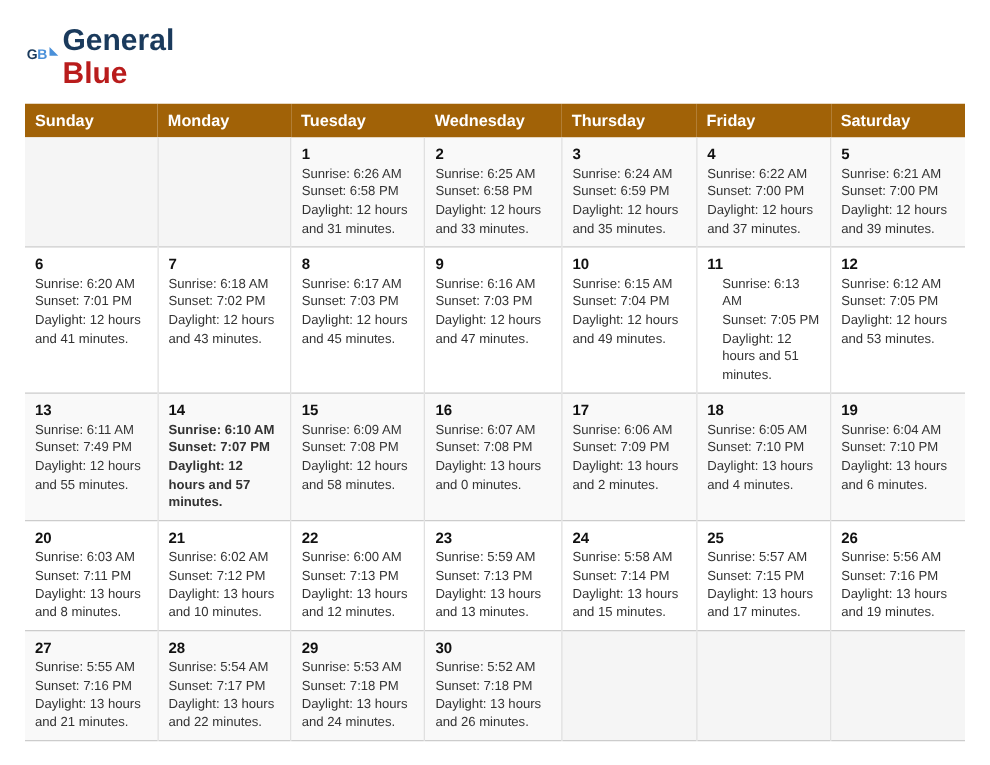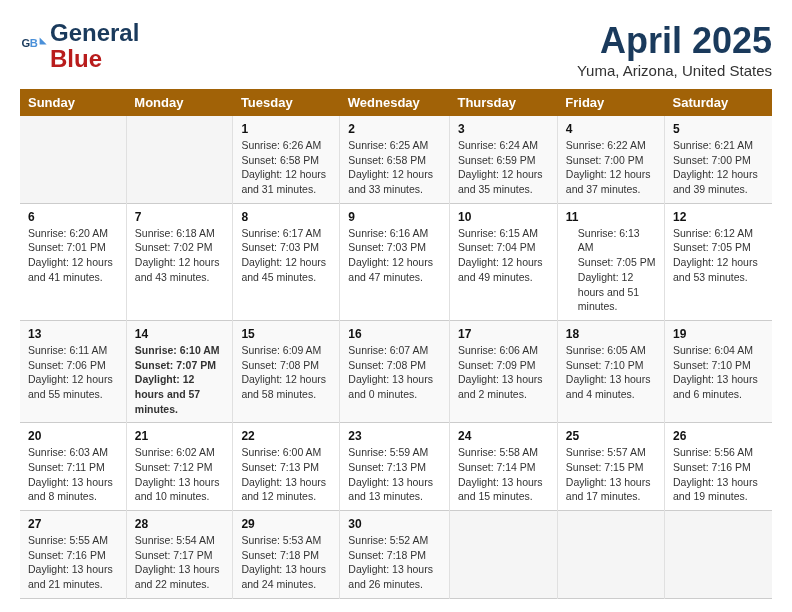--- a/index.html
+++ b/index.html
@@ -99,24 +99,20 @@
     <svg class="logo-icon" viewBox="0 0 40 40">
       <text x="2" y="22" font-size="16" font-weight="bold" fill="#1a3a5c">G</text>
       <text x="14" y="22" font-size="16" font-weight="bold" fill="#4a90d9">B</text>
       <polygon points="28,8 38,18 28,18" fill="#4a90d9"></polygon>
     </svg>
     <div class="logo-text">
       <div>General</div>
       <div style="color:#b91c1c">Blue</div>
     </div>
   </div>
-  <div class="title-block">
-    <div class="main-title">April 2025</div>
-    <div class="subtitle">Yuma, Arizona, United States</div>
-  </div>
 </div>
 
 <table>
   <thead>
     <tr>
     <th>Sunday</th>
         <th>Monday</th>
         <th>Tuesday</th>
         <th>Wednesday</th>
         <th>Thursday</th>
@@ -200,21 +196,21 @@
           <div class="day-number">12</div>
           <div class="day-info" style="white-space: pre-line;">Sunrise: 6:12 AM
 Sunset: 7:05 PM
 Daylight: 12 hours and 53 minutes.</div>
         </td>
       </tr>
       <tr>
         <td>
           <div class="day-number">13</div>
           <div class="day-info" style="white-space: pre-line;">Sunrise: 6:11 AM
-Sunset: 7:06 PM
+Sunset: 7:49 PM
 Daylight: 12 hours and 55 minutes.</div>
         </td>
         <td>
           <div class="day-number">14</div>
           <div class="day-info" style="white-space: pre-line; font-weight: bold;">Sunrise: 6:10 AM
 Sunset: 7:07 PM
 Daylight: 12 hours and 57 minutes.</div>
         </td>
         <td>
           <div class="day-number">15</div>

